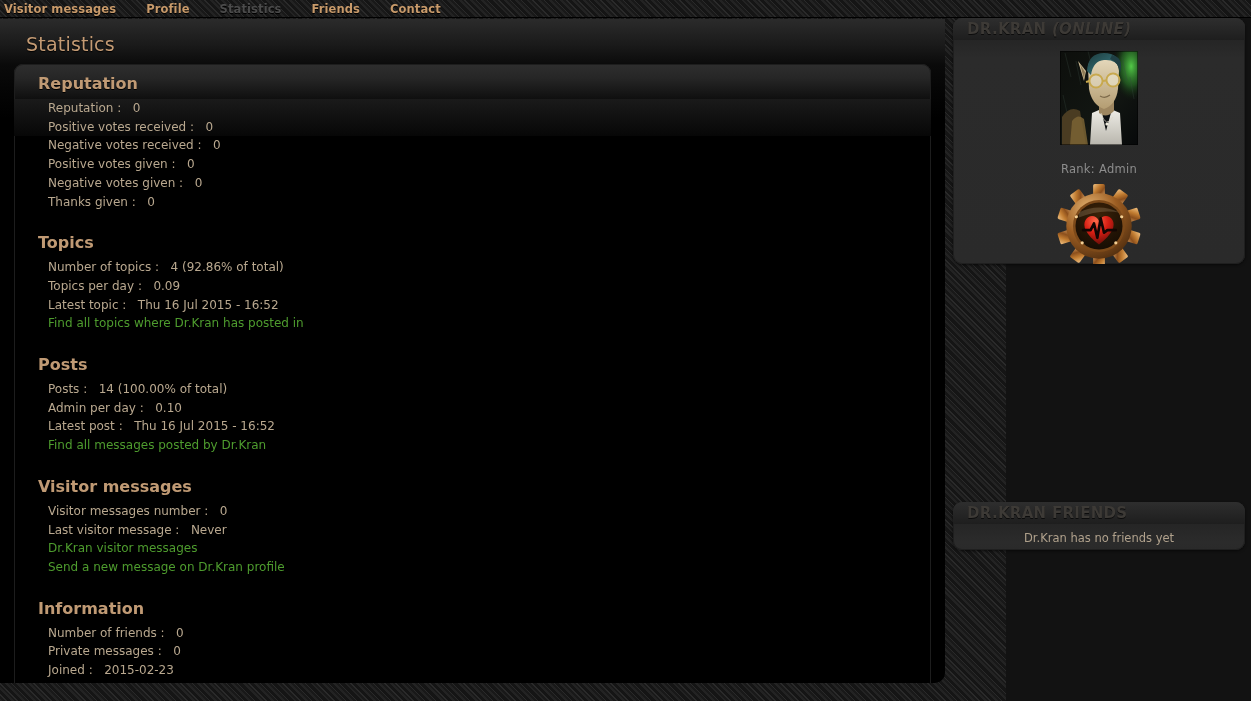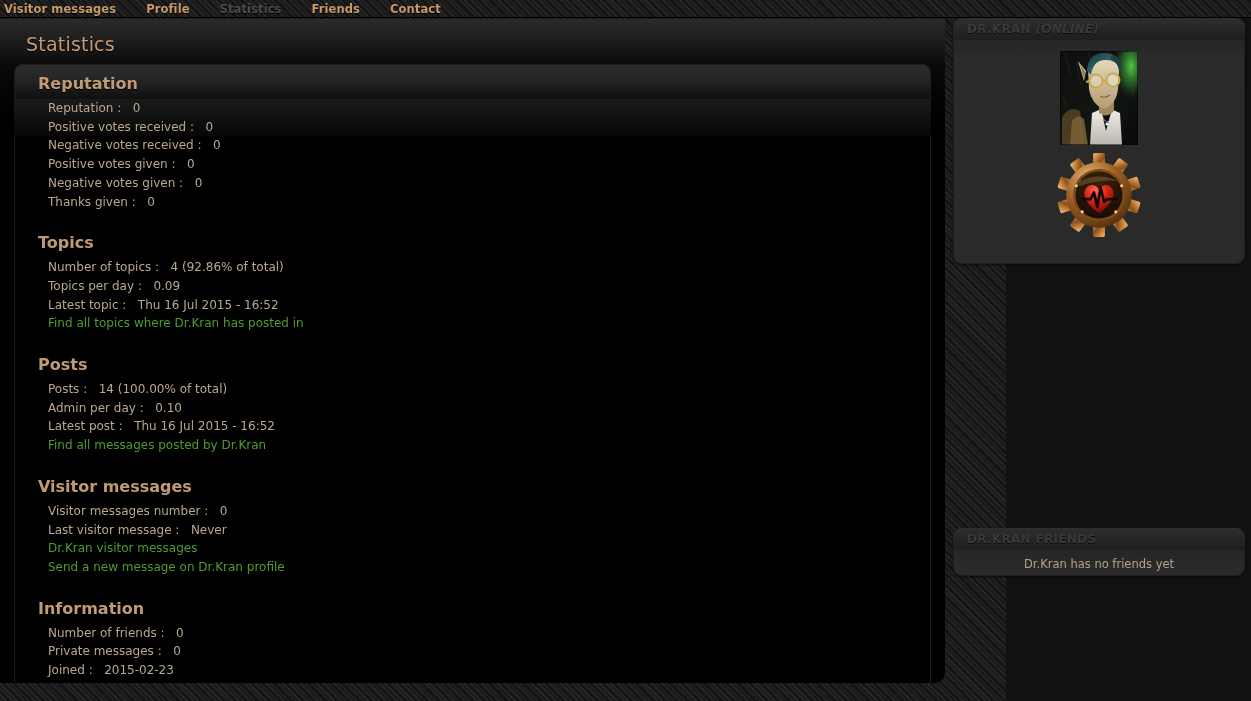--- a/index.html
+++ b/index.html
@@ -108,21 +108,21 @@
     box-shadow: inset 0 0 0 1px #1f1f1f, 0 1px 3px rgba(0,0,0,.6);
     overflow: hidden;
   }
   .panel-head {
     height: 22px;
     background: linear-gradient(to bottom, #2e2e2e 0, #1e1e1e 100%);
     display: flex; align-items: center;
     padding-left: 14px;
   }
   .panel-head .ptitle {
-    font-size: 12px; font-weight: bold;
+    font-size: 15px; font-weight: bold;
     color: #3d3a36;
     letter-spacing: .3px;
     text-shadow: 0 1px 0 #0c0c0c;
   }
   .panel-head .ptitle em { font-style: italic; }
 
   #profilepanel { top: 18px; height: 246px; }
   #avatarwrap {
     margin: 11px auto 0;
     width: 78px; height: 94px;
@@ -133,21 +133,21 @@
   .av-layer { position: absolute; inset: 0; }
   .rank {
     text-align: center;
     margin-top: 17px;
     font-size: 11.5px;
     color: #8d8d8d;
     letter-spacing: .3px;
   }
   #badgewrap { margin: 8px auto 0; width: 84px; height: 84px; }
 
-  #friendspanel { top: 528px; height: 48px; }
+  #friendspanel { top: 502px; height: 48px; }
   .friendstext {
     text-align: center;
     font-size: 11.5px;
     color: #b0a18c;
     padding-top: 7px;
   }
 
   
   #bottomstrip {
     position: absolute; left: 0; top: 683px; width: 945px; height: 18px;
@@ -358,20 +358,21 @@
 
           <g stroke="#ddd8c8" stroke-width="0.8" fill="none" opacity="0.9">
             <path d="M41 62 Q46 78 53 66"></path>
           </g>
           <circle cx="47" cy="73" r="1.6" fill="#eeeadd"></circle>
 
           <rect x="0" y="0" width="78" height="94" fill="none" stroke="#000" stroke-width="2" opacity="0.5"></rect>
         </svg>
       </div>
 
+      <div class="rank">Rank: Admin</div>
 
       <div id="badgewrap">
         <svg viewBox="0 0 100 100" width="84" height="84">
           <defs>
             <linearGradient id="gearg" x1="0" y1="0" x2="1" y2="1">
               <stop offset="0" stop-color="#f0c182"></stop>
               <stop offset="0.35" stop-color="#c07b30"></stop>
               <stop offset="0.6" stop-color="#8c4f1c"></stop>
               <stop offset="1" stop-color="#e5b072"></stop>
             </linearGradient>

